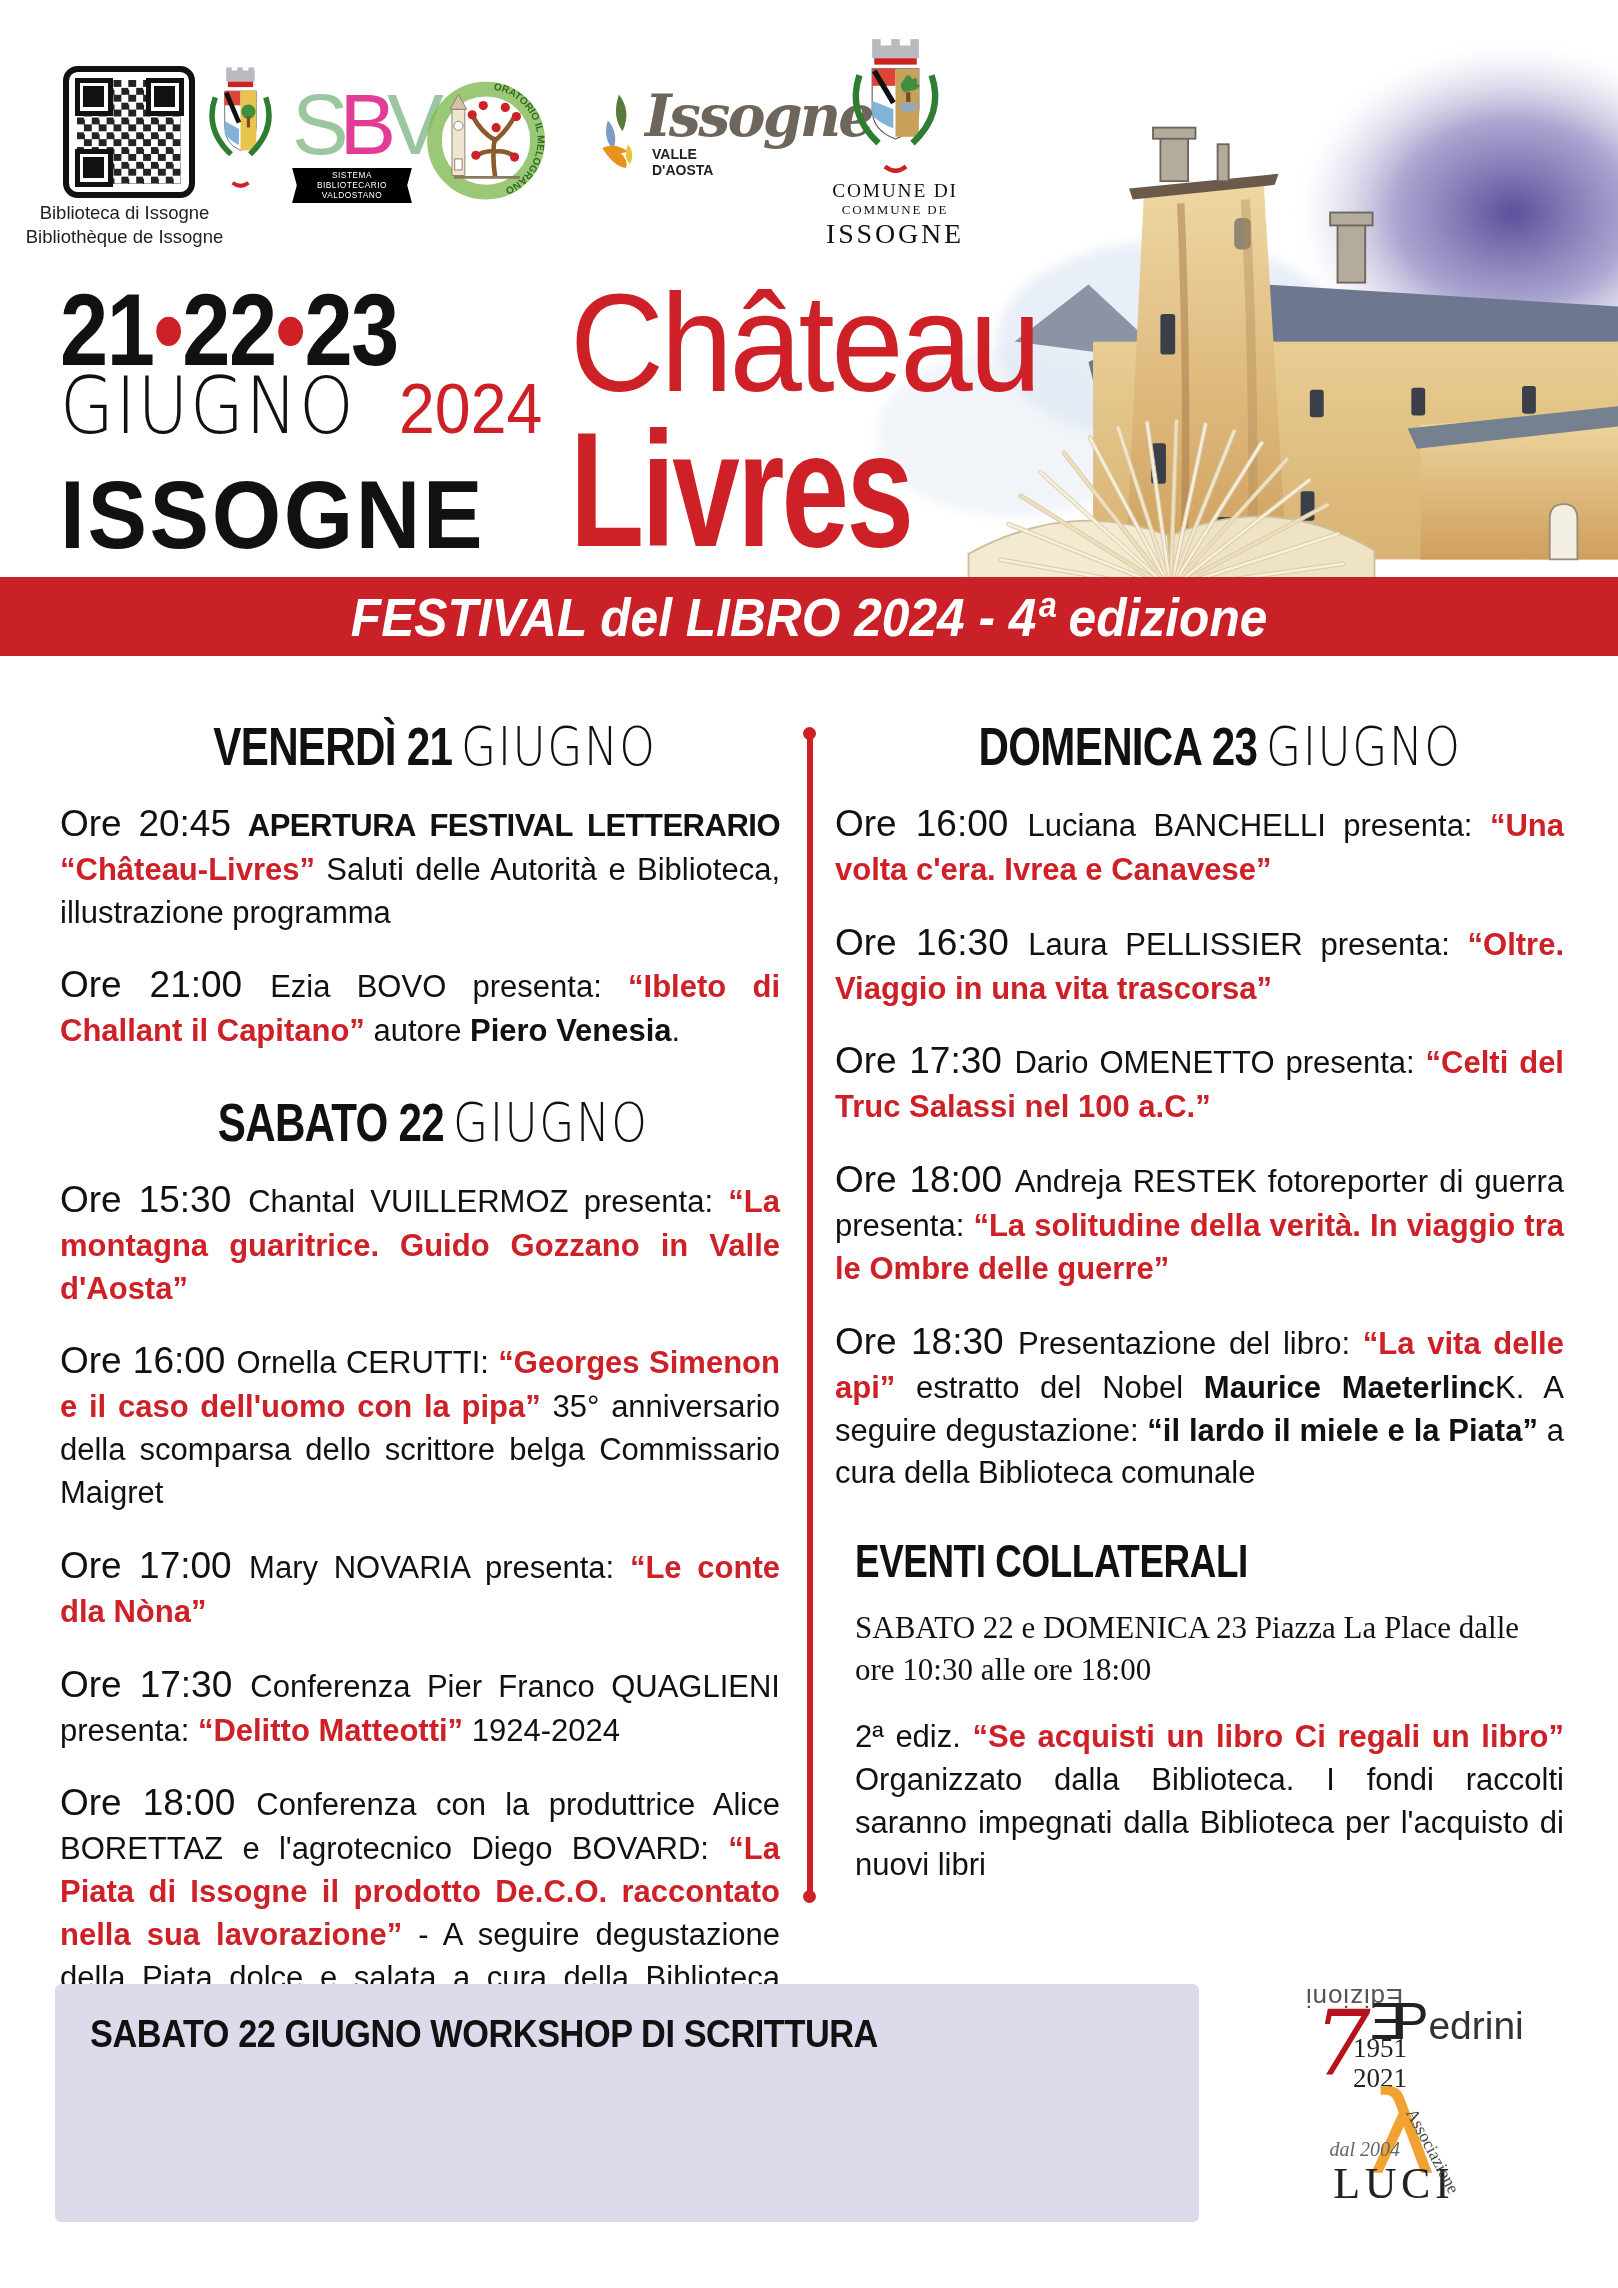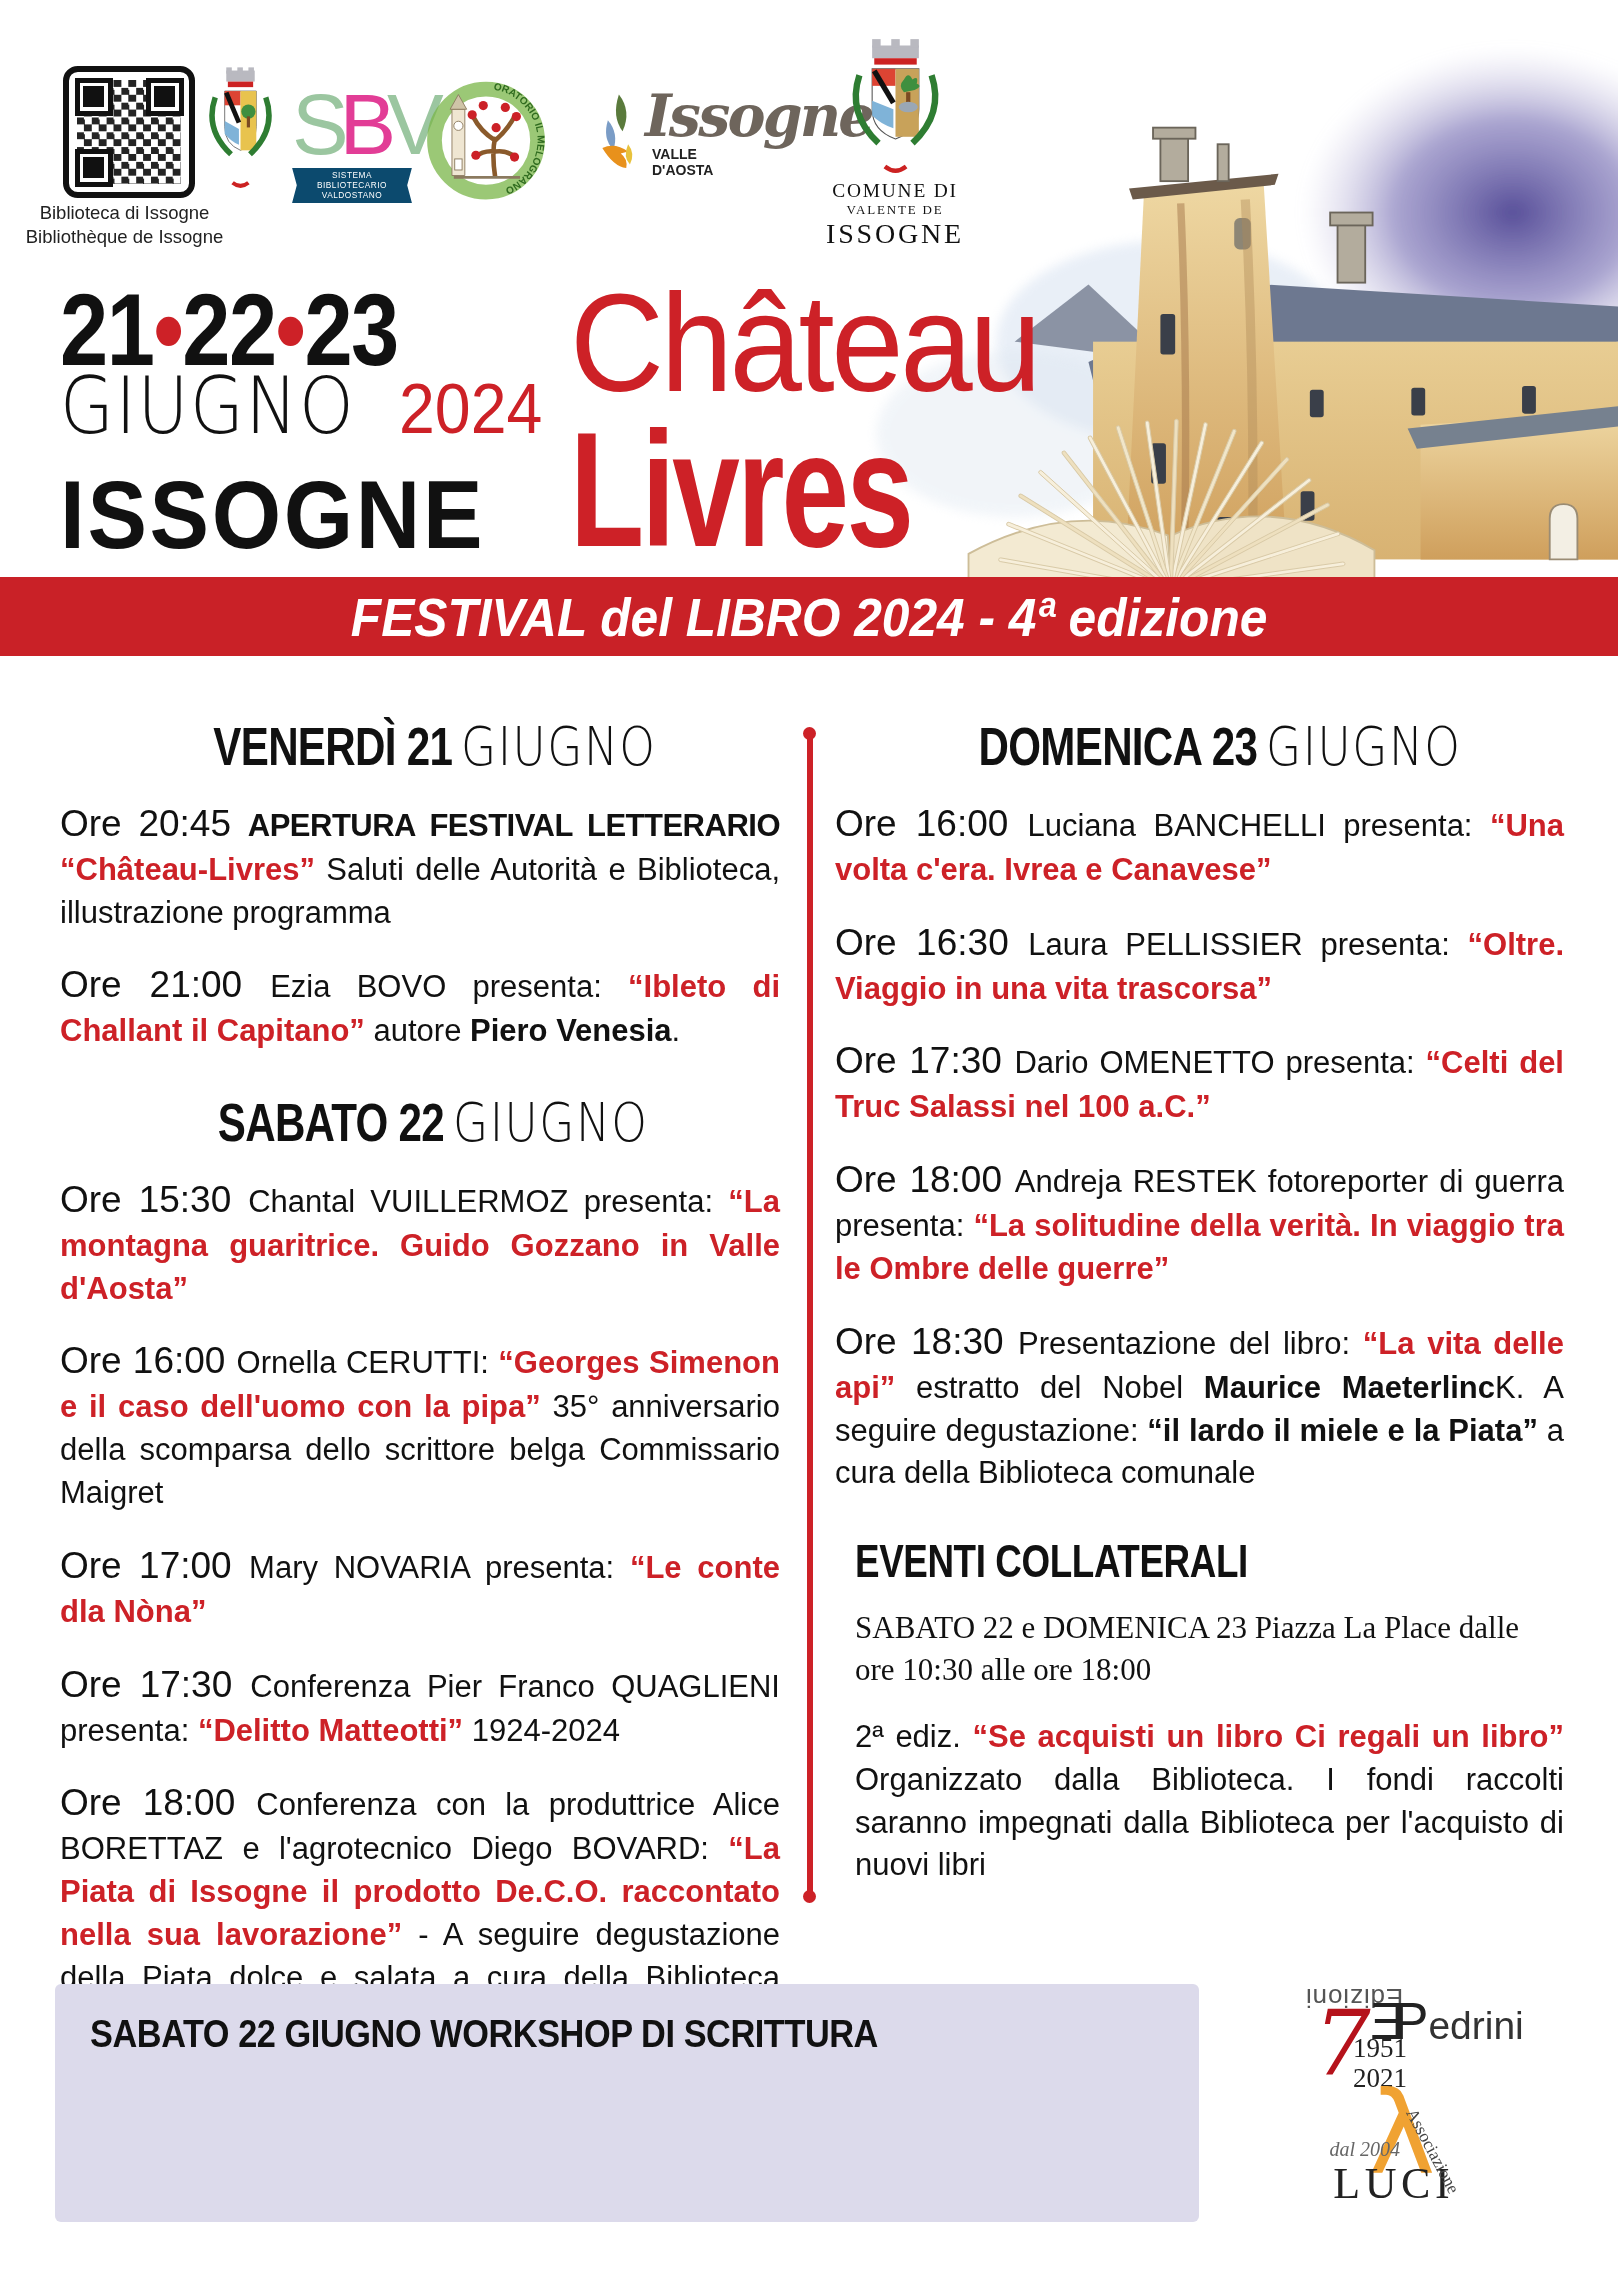--- a/index.html
+++ b/index.html
@@ -21,21 +21,21 @@
   .comune-block{position:absolute;left:812px;top:37px;width:166px;height:212px;text-align:center;}
   .comune-crest{width:111px;height:138px;margin:0 auto;}
   .comune-l1{font-family:"Liberation Serif",serif;font-size:19.4px;letter-spacing:1.8px;margin-top:1.8px;}
   .comune-l2{font-family:"Liberation Serif",serif;font-size:13px;letter-spacing:1.8px;}
   .comune-l3{font-family:"Liberation Serif",serif;font-size:28px;letter-spacing:2.8px;}
 
   .sbv{position:absolute;left:292px;top:85px;width:120px;height:120px;text-align:center;}
   .sbv-letters{font-size:85px;line-height:.95;font-weight:400;letter-spacing:-9.2px;}
   .sbv-letters .g{color:#9bc6a0}
   .sbv-letters .p{color:#e23d96}
-  .sbv-ribbon{margin-top:1.8px;display:inline-block;background:#0c4a6e;color:#fff;font-size:8.3px;letter-spacing:0.5px;padding:2.8px 9.2px;clip-path:polygon(0 0,100% 0,96% 50%,100% 100%,0 100%,4% 50%);}
+  .sbv-ribbon{margin-top:1.8px;display:inline-block;background:#000000;color:#fff;font-size:8.3px;letter-spacing:0.5px;padding:2.8px 9.2px;clip-path:polygon(0 0,100% 0,96% 50%,100% 100%,0 100%,4% 50%);}
 
   .melograno{position:absolute;left:417px;top:74px;width:138px;height:134px;}
 
   .issogne-logo{position:absolute;left:591px;top:89px;width:212px;height:102px;}
   .issogne-script{position:absolute;left:54px;top:-7.4px;font-family:"DejaVu Serif",serif;font-style:italic;font-weight:bold;font-size:57px;color:#6e655c;letter-spacing:-2.8px;}
   .issogne-region{position:absolute;left:61px;top:57px;font-size:14px;line-height:1.15;color:#222;font-weight:bold;}
 
   
   .dates{position:absolute;left:60px;top:279px;font-size:102px;font-weight:800;letter-spacing:-1.8px;white-space:nowrap;transform:scaleX(.85);transform-origin:left center;line-height:1;}
   .dates .dot{color:var(--red);}
@@ -201,21 +201,21 @@
       <line x1="30" y1="32" x2="48" y2="62" stroke="#111" stroke-width="5"></line>
       <path d="M28 60 l20 8 v18 q-12 -4 -20 -12 Z" fill="#7fb3d8"></path>
       <path d="M58 40 q4 -8 8 0 q6 -4 4 4 q6 2 -2 6 l-10 2 q-6 -6 0 -12Z" fill="#3f8f3f"></path>
       <rect x="60" y="52" width="4" height="10" fill="#7a4a22"></rect>
       <ellipse cx="62" cy="66" rx="9" ry="5" fill="#9aa7b5"></ellipse>
       <path d="M16 36 q-12 36 18 64" fill="none" stroke="#2e7d32" stroke-width="6"></path>
       <path d="M84 36 q12 36 -18 64" fill="none" stroke="#2e7d32" stroke-width="6"></path>
       <path d="M40 122 q10 8 20 0" fill="none" stroke="#c22" stroke-width="4"></path>
     </svg>
     <div class="comune-l1">COMUNE DI</div>
-    <div class="comune-l2">VALENTE DE</div>
+    <div class="comune-l2">COMMUNE DE</div>
     <div class="comune-l3">ISSOGNE</div>
   </div>
 
   <svg class="illustration" viewBox="0 0 904 600">
     <defs>
       <radialGradient id="sky" cx="50%" cy="50%" r="50%">
         <stop offset="0%" stop-color="#4f4694" stop-opacity=".95"></stop>
         <stop offset="55%" stop-color="#8d86c0" stop-opacity=".75"></stop>
         <stop offset="100%" stop-color="#c9c5e0" stop-opacity="0"></stop>
       </radialGradient>

